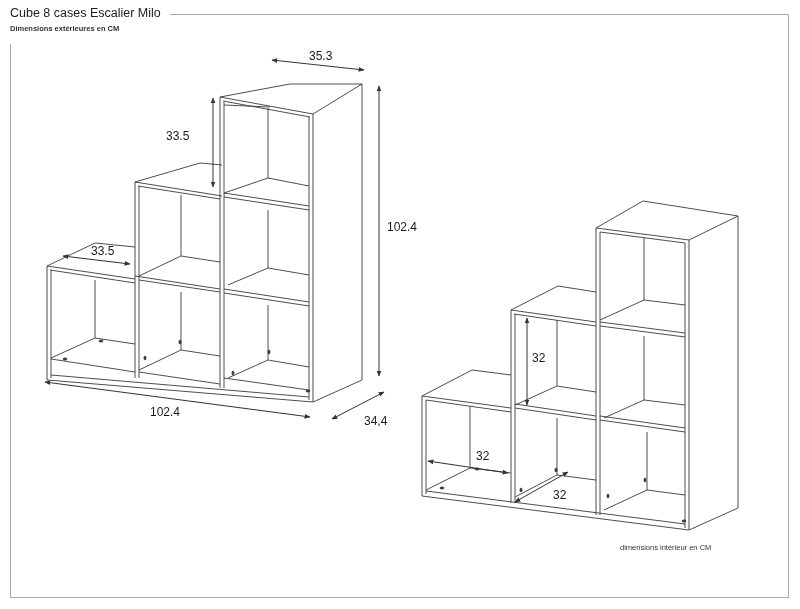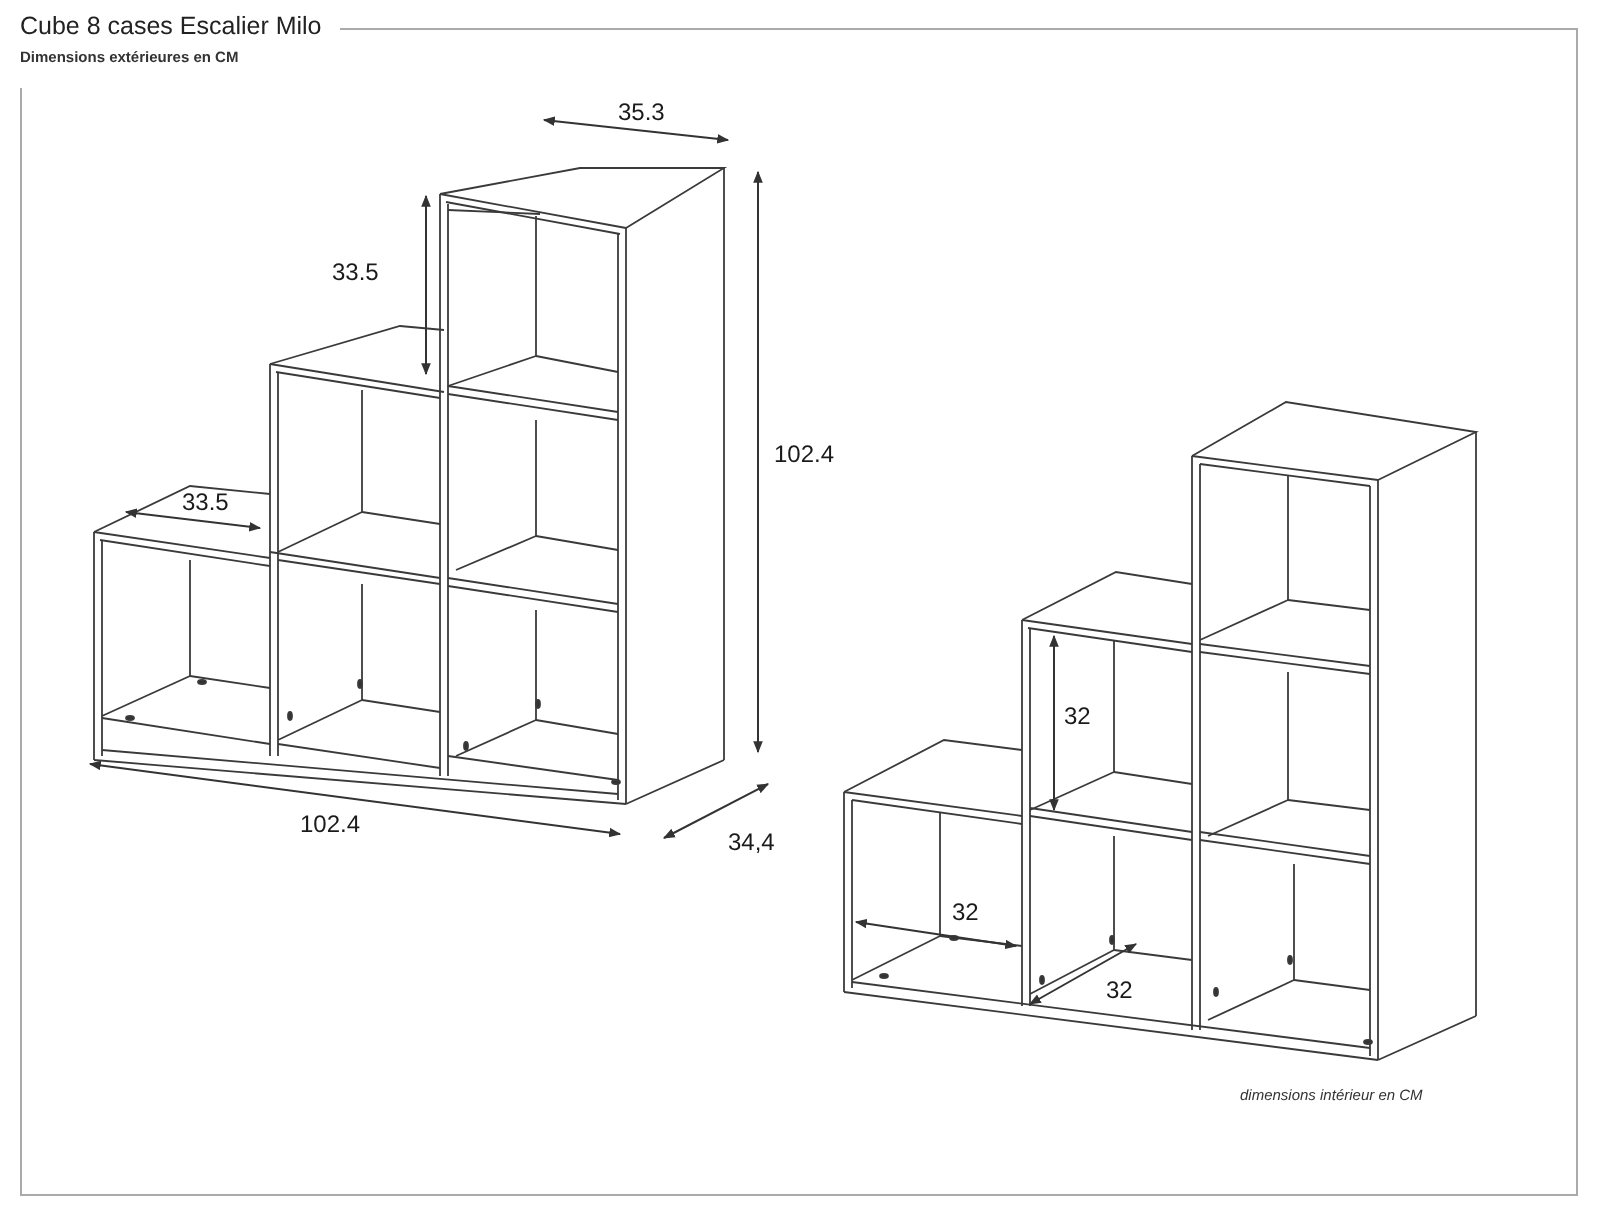--- a/index.html
+++ b/index.html
@@ -1,19 +1,19 @@
 <!DOCTYPE html>
 <html><head>
 <meta charset="utf-8">
 <style>
   html, body { margin: 0; padding: 0; background: #ffffff; }
   body { width: 800px; height: 609px; position: relative; overflow: hidden; font-family: "Liberation Sans", sans-serif; color: #1a1a1a; }
   .title { position: absolute; left: 10px; top: 6px; font-size: 12.5px; color: #222; white-space: nowrap; }
   .subtitle { position: absolute; left: 10px; top: 24px; font-size: 7.5px; color: #333; white-space: nowrap; font-weight: bold; }
-  .note { position: absolute; left: 620px; top: 543px; font-size: 7.5px; color: #333; white-space: nowrap; font-style: italic; }
+  .note { position: absolute; left: 620px; top: 543px; font-size: 7.5px; color: #333; white-space: nowrap; }
   .frame-top { position: absolute; left: 170px; top: 14px; width: 619px; height: 0; border-top: 1px solid #aaaaaa; }
   .frame-right { position: absolute; left: 788px; top: 14px; width: 0; height: 584px; border-left: 1px solid #aaaaaa; }
   .frame-bottom { position: absolute; left: 10px; top: 597px; width: 779px; height: 0; border-top: 1px solid #aaaaaa; }
   .frame-left { position: absolute; left: 10px; top: 44px; width: 0; height: 554px; border-left: 1px solid #aaaaaa; }
   svg.drawing { position: absolute; left: 0; top: 0; }
   .dim { font-family: "Liberation Sans", sans-serif; font-size: 12px; fill: #1a1a1a; }
 </style>
 </head>
 <body>
 

